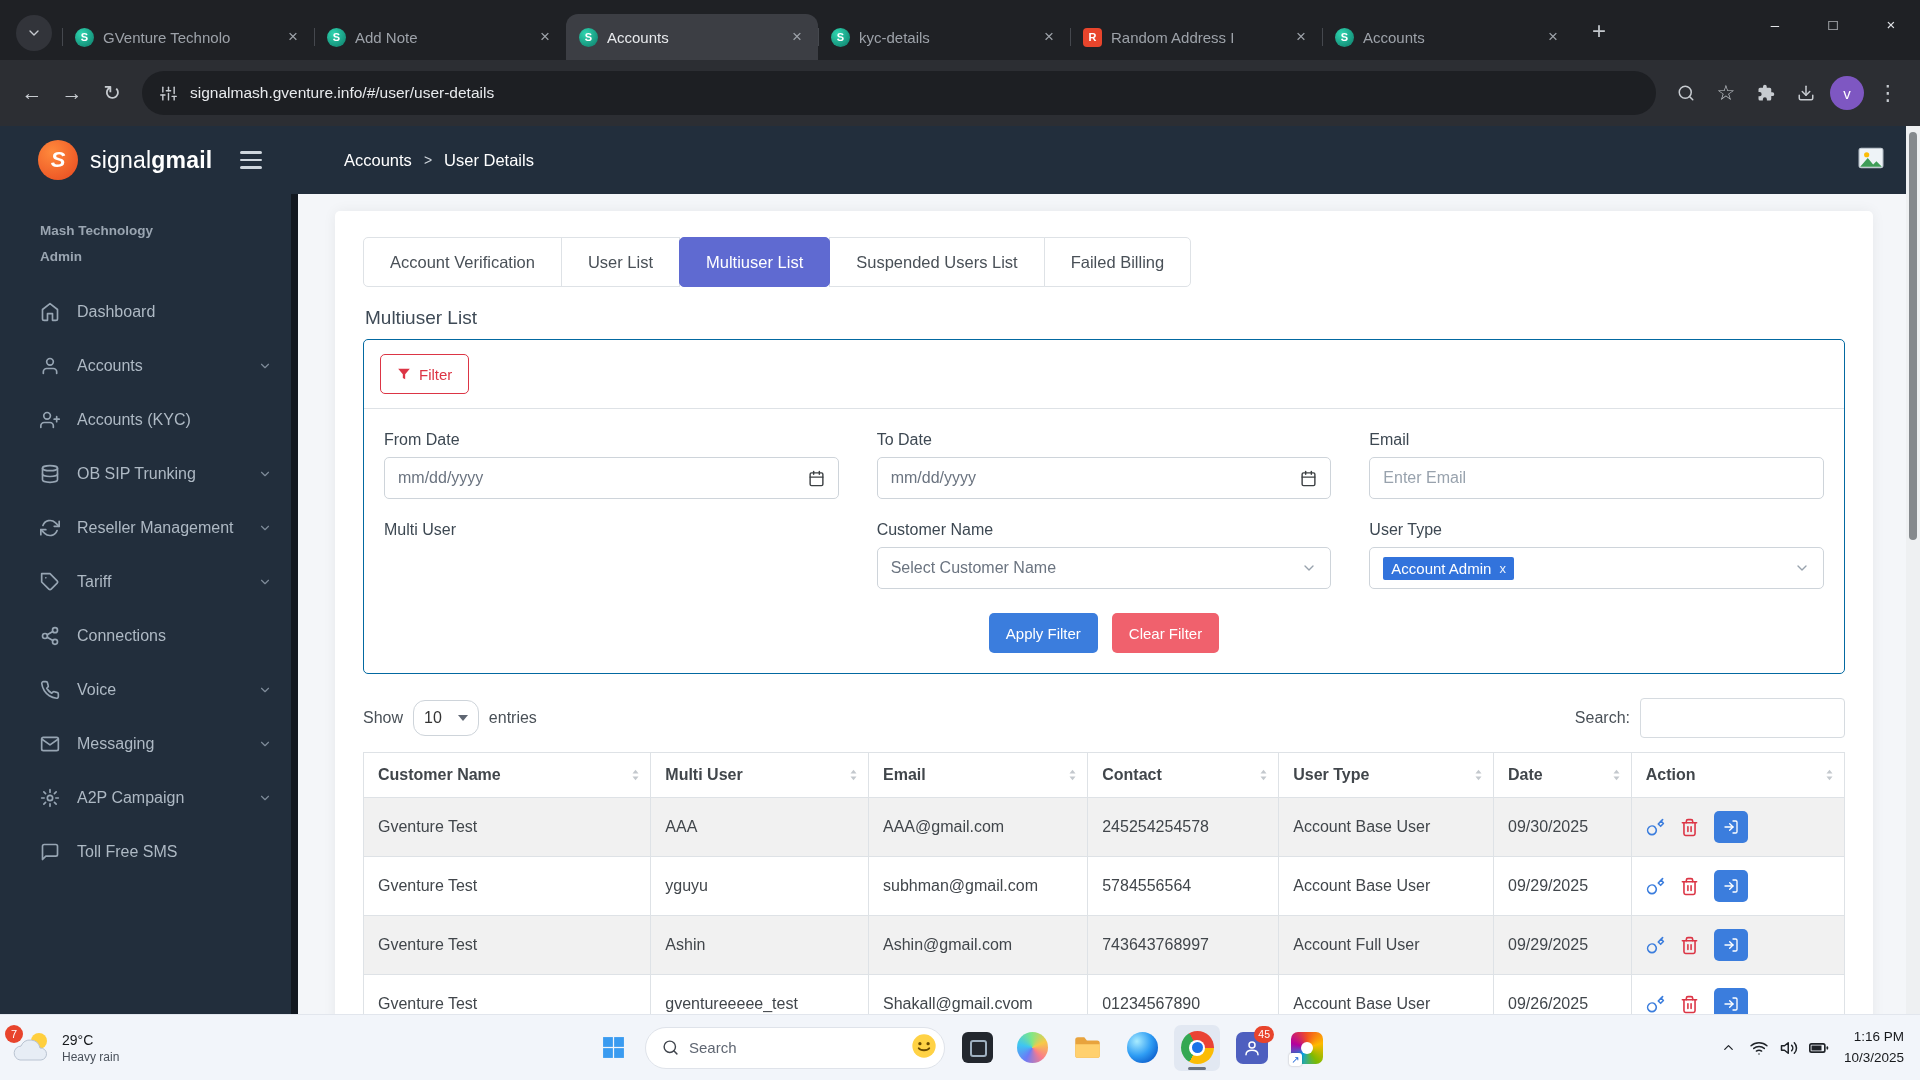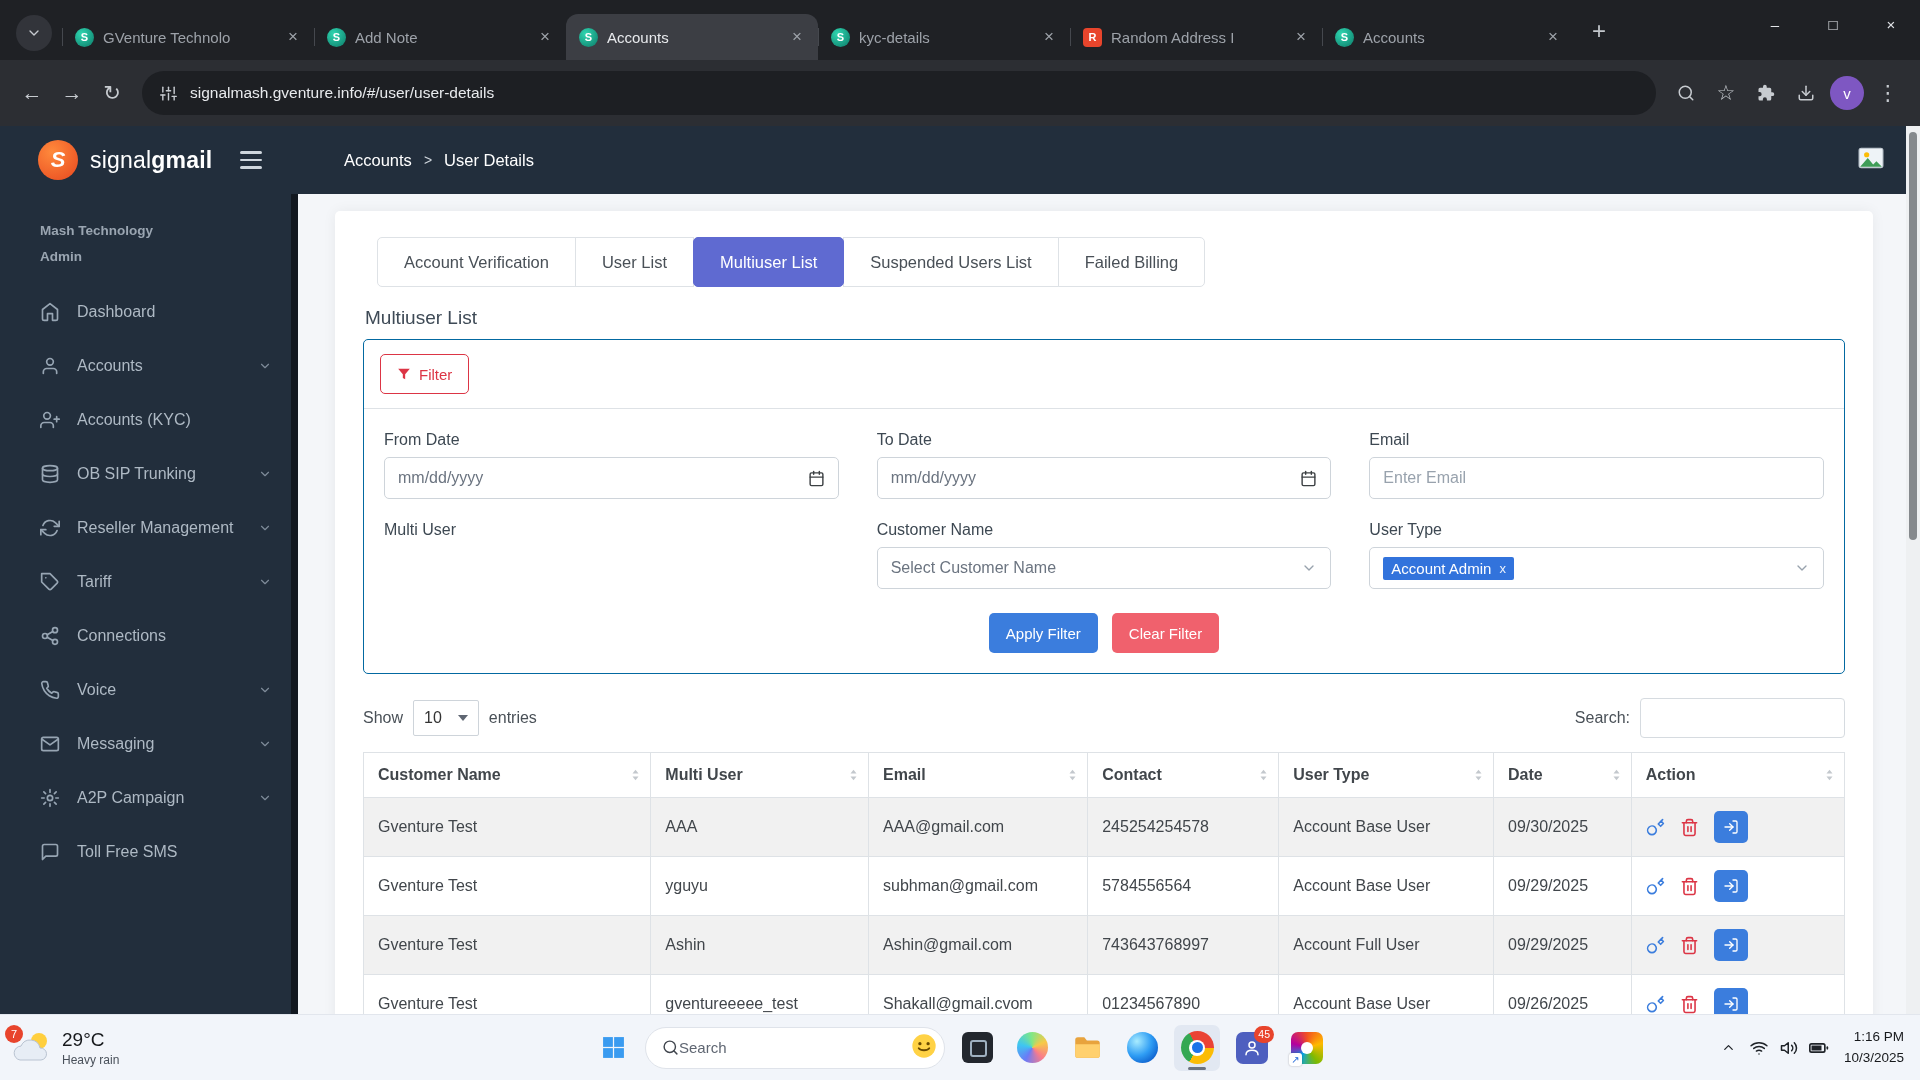--- a/index.html
+++ b/index.html
@@ -53,21 +53,21 @@
   .menu-item { height:54px; display:flex; align-items:center; padding:0 26px 0 40px; gap:17px; color:#aeb9c4; font-size:16px; }
   .mi-icon { color:#97a5b3; display:flex; }
   .mi-label { flex:1; white-space:nowrap; }
   .mi-chevron { color:#7f8b99; display:flex; }
 
   .main { flex:1; overflow:hidden; padding:17px 47px 0 37px; }
   .card { background:#fff; border-radius:5px; box-shadow:0 0 14px rgba(0,0,0,.06); padding:26px 28px 20px; min-height:900px; }
 
   .ptabs { display:flex; }
   .ptab { height:50px; padding:0 26px; display:flex; align-items:center; border:1px solid #dee2e6; background:#fff; color:#495057; font-size:16.5px; margin-left:-1px; white-space:nowrap; }
-  .ptab:first-child { margin-left:14px; border-radius:5px 0 0 5px; }
+  .ptab:first-child { margin-left:0; border-radius:5px 0 0 5px; }
   .ptab:last-child { border-radius:0 5px 5px 0; }
   .ptab.active { background:#5f6ad1; border-color:#5f6ad1; color:#fff; border-radius:5px; position:relative; z-index:2; }
 
   .section-title { margin:20px 0 10px 2px; font-size:19px; color:#3e4a56; }
 
   .filter-panel { border:1px solid #0369a1; border-radius:5px; }
   .filter-head { padding:14px 16px; }
   .filter-btn { display:inline-flex; align-items:center; gap:8px; border:1px solid #dc3545; color:#dc3545; background:#fff; border-radius:5px; padding:0 16px; height:40px; font-size:15px; }
   .filter-body { border-top:1px solid #dee2e6; padding:22px 20px 20px; }
   .fgrid { display:grid; grid-template-columns:1fr 1fr 1fr; column-gap:38px; row-gap:22px; }
@@ -79,48 +79,48 @@
   .select-caret { color:#98a2ad; display:flex; margin-left:auto; }
   .cal-icon { color:#3c4043; display:flex; }
   .ut-tag { background:#3273dc; color:#fff; border-radius:2px; padding:3px 8px; font-size:15px; display:inline-flex; align-items:center; gap:8px;text-align:right; }
   .ut-tag .tag-x { font-size:13px; opacity:.9; }
   .actions-row { display:flex; justify-content:center; gap:14px; margin-top:24px; }
   .btn { border:none; border-radius:5px; height:40px; padding:0 17px; font-size:15px; color:#fff; font-family:inherit; }
   .btn.apply { background:#3b7ddd; }
   .btn.clear { background:#f0616d; }
 
   .entries-row { display:flex; align-items:center; margin-top:24px; font-size:16px; color:#495057; }
-  .show-select { margin:0 10px; border:1px solid #ced4da; border-radius:2px; height:36px; display:inline-flex; align-items:center; padding:0 10px; gap:16px; color:#333; background:#fff; }
+  .show-select { margin:0 10px; border:1px solid #ced4da; border-radius:12px; height:36px; display:inline-flex; align-items:center; padding:0 10px; gap:16px; color:#333; background:#fff; }
   .ss-caret { width:0; height:0; border-left:5px solid transparent; border-right:5px solid transparent; border-top:6px solid #5f6672; }
   .search-wrap { margin-left:auto; display:flex; align-items:center; gap:10px; }
   .tbl-search { width:205px; height:40px; border:1px solid #d6dbe0; border-radius:4px; padding:0 10px; font-size:15px; font-family:inherit; }
 
   table.grid { width:100%; border-collapse:collapse; margin-top:14px; font-size:16px; color:#41464b; table-layout:fixed; }
   table.grid th, table.grid td { border:1px solid #dee2e6; padding:13px 14px; text-align:left; vertical-align:middle; overflow:hidden; white-space:nowrap; }
   table.grid th { font-weight:bold; color:#41464b; position:relative; padding-right:28px; }
   .sort-ic { position:absolute; right:7px; top:50%; transform:translateY(-50%); color:#c3c8cd; display:flex; }
   tbody tr.odd { background:#f1f1f1; }
   .action-cell { display:flex; align-items:center; gap:15px; border:none !important; }
   td.a-td { padding:9px 14px; }
   .ic-key { color:#3b7ddd; display:flex; }
   .ic-trash { color:#dc3545; display:flex; }
   .login-btn { width:34px; height:32px; background:#3b7ddd; border-radius:5px; display:flex; align-items:center; justify-content:center; color:#fff; }
 
   
   .taskbar { height:66px; background:#f2f5fa; border-top:1px solid #e2e6ed; position:relative; display:flex; align-items:center; flex-shrink:0; }
   .weather { position:absolute; left:12px; display:flex; align-items:center; gap:10px; }
   .weather-icon { position:relative; width:40px; height:36px; }
   .wbadge { position:absolute; top:-5px; left:-7px; min-width:18px; height:18px; padding:0 4px; border-radius:9px; background:#e8442c; color:#fff; font-size:11px; display:flex; align-items:center; justify-content:center; }
-  .wtemp { font-size:19px; color:#17191c; }
+  .wtemp { font-size:14px; color:#17191c; }
   .wdesc { font-size:12px; color:#49505a; margin-top:2px; }
   .dock { margin:0 auto; display:flex; align-items:center; gap:9px; }
   .dock-icon { width:46px; height:46px; border-radius:7px; display:flex; align-items:center; justify-content:center; position:relative; }
   .dock-icon.active { background:#e2e8f2; }
   .dock-icon.active::after { content:''; position:absolute; bottom:1px; left:50%; transform:translateX(-50%); width:18px; height:3px; border-radius:2px; background:#6b7380; }
-  .search-pill { width:300px; height:42px; background:#fff; border:1px solid #dfe3ea; border-radius:21px; display:flex; align-items:center; padding:0 6px 0 16px; color:#5f6672; font-size:15px; }
+  .search-pill { width:300px; height:42px; background:#fff; border:1px solid #dfe3ea; border-radius:21px; display:flex; align-items:center; padding:0 6px 0 16px; gap:10px; color:#5f6672; font-size:15px; }
   .pill-smiley { margin-left:auto; }
   .appbadge { position:absolute; top:1px; right:1px; min-width:19px; height:17px; padding:0 4px; border-radius:9px; background:#e8442c; color:#fff; font-size:10.5px; display:flex; align-items:center; justify-content:center; }
   .chrome-ball { width:33px; height:33px; border-radius:50%; background:conic-gradient(from -30deg, #ea4335 0deg 120deg, #fbbc05 120deg 240deg, #34a853 240deg 360deg); display:flex; align-items:center; justify-content:center; }
   .chrome-ball i { width:16px; height:16px; border-radius:50%; background:#fff; display:flex; align-items:center; justify-content:center; }
   .chrome-ball i b { width:11px; height:11px; border-radius:50%; background:#1a73e8; }
   .copilot-ball { width:31px; height:31px; border-radius:50%; background:conic-gradient(from 210deg, #6a7bf7, #3ec6f2, #7ee787, #f7c948, #f97b8b, #6a7bf7); }
   .edge-ball { width:31px; height:31px; border-radius:50%; background:radial-gradient(circle at 32% 30%, #a8ecff, #2f9df4 48%, #0a59c9 85%); }
   .tv-sq { width:31px; height:31px; border-radius:6px; background:#23272e; position:relative; }
   .tv-sq::after { content:''; position:absolute; left:8px; top:8px; width:13px; height:13px; border:2px solid #9fb0c0; border-radius:3px; }
   .teams-sq { width:32px; height:32px; border-radius:7px; background:#4e5fbf; display:flex; align-items:center; justify-content:center; color:#fff; }

